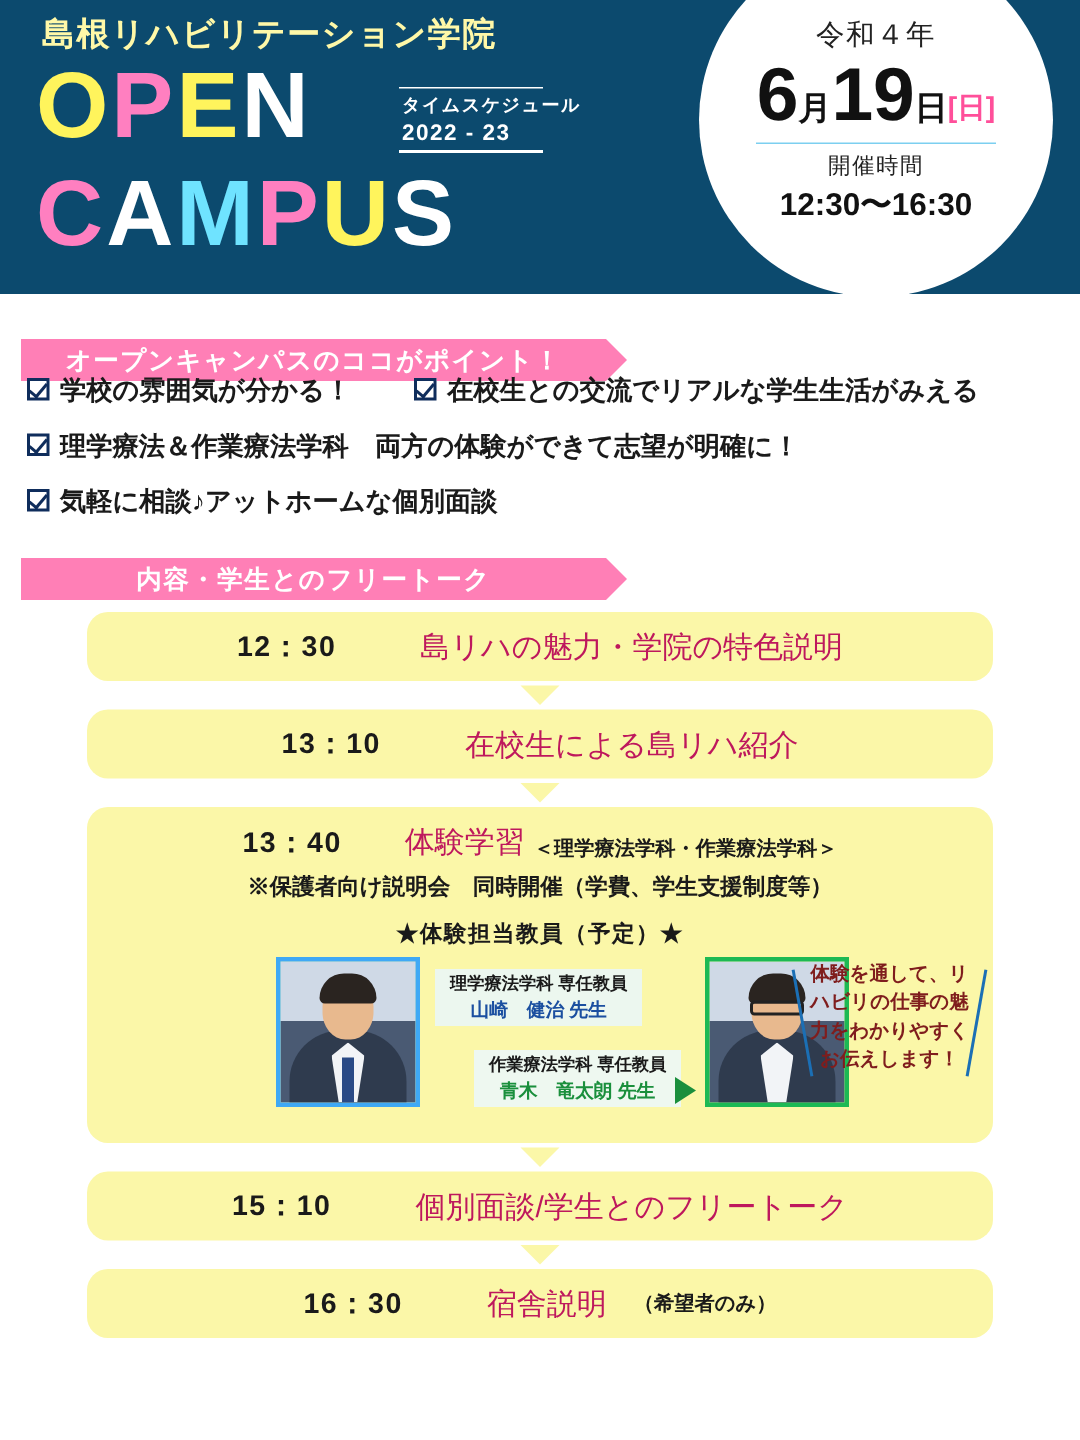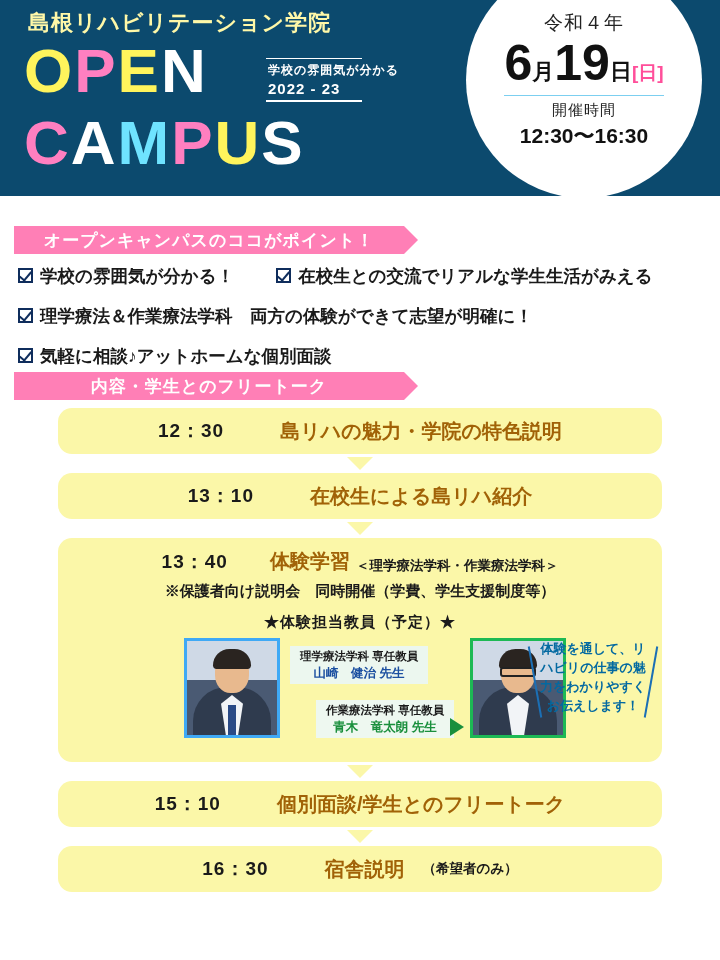--- a/index.html
+++ b/index.html
@@ -99,21 +99,21 @@
     border-top: 14px solid transparent;
     border-bottom: 14px solid transparent;
     border-left: 14px solid #ff7fb6;
   }
   .banner-wrap { position: absolute; }
 
   
   .points { position: absolute; left: 0; top: 248px; width: 720px; }
   .pt-row {
     display: flex; align-items: flex-start; margin-bottom: 13px;
-    font-size: 17.5px; color: #1a1a1a; font-weight: bold; margin-top: 16px;
+    font-size: 17.5px; color: #1a1a1a; font-weight: bold;
   }
   .chk {
     display: inline-block; width: 15px; height: 15px;
     border: 2px solid #0f2d5c; margin-right: 7px; margin-top: 4px;
     position: relative; flex: 0 0 auto; background: #fff;
   }
   .chk::after {
     content: ""; position: absolute; left: 2px; top: -1px;
     width: 5px; height: 10px;
     border-right: 2.5px solid #0f2d5c; border-bottom: 2.5px solid #0f2d5c;
@@ -128,21 +128,21 @@
     margin: 0 auto;
     width: 604px;
     position: relative;
   }
   .sbox-line {
     height: 46px;
     display: flex; align-items: center; justify-content: center;
     gap: 38px;
   }
   .s-time { font-size: 19px; font-weight: bold; color: #1a1a1a; letter-spacing: 1px; }
-  .s-text { font-size: 20px; font-weight: bold; color: #a16207; margin-left: 18px; }
+  .s-text { font-size: 20px; font-weight: normal; color: #be185d; margin-left: 18px; }
   .s-small { font-size: 13.5px; font-weight: bold; color: #1a1a1a; }
 
   .arrow {
     width: 0; height: 0; margin: 3px auto;
     border-left: 13px solid transparent;
     border-right: 13px solid transparent;
     border-top: 13px solid #fbf7a8;
   }
 
   
@@ -210,21 +210,21 @@
   .cap-arrow {
     position: absolute; left: 392px; top: 80px;
     width: 0; height: 0;
     border-top: 9px solid transparent;
     border-bottom: 9px solid transparent;
     border-left: 14px solid #1a8f3c;
   }
   .speech {
     position: absolute; right: 14px; top: 2px;
     width: 110px; text-align: center;
-    font-size: 13px; font-weight: bold; color: #0369a1;
+    font-size: 13px; font-weight: bold; color: #7f1d1d;
     line-height: 1.45;
   }
   .speech .bar-l, .speech .bar-r {
     position: absolute; top: 6px; width: 2px; height: 72px; background: #1b6fb5;
   }
   .speech .bar-l { left: -4px; transform: rotate(-10deg); }
   .speech .bar-r { right: -4px; transform: rotate(10deg); }
 </style>
 </head>
 <body>
@@ -233,21 +233,21 @@
   <div class="school-name">島根リハビリテーション学院</div>
 
   <div class="oc-title">
     <span class="c-yellow">O</span><span class="c-pink">P</span><span class="c-yellow">E</span><span class="c-white">N</span>
   </div>
   <div class="oc-title2">
     <span class="c-pink">C</span><span class="c-white">A</span><span class="c-cyan">M</span><span class="c-pink">P</span><span class="c-yellow">U</span><span class="c-white">S</span>
   </div>
 
   <div class="sub-rule2"></div>
-  <div class="sub-en">学校の雰囲気が分かる</div>
+  <div class="sub-en">タイムスケジュール</div>
   <div class="sub-year">2022 - 23</div>
   <div class="sub-rule"></div>
 
   <div class="date-circle">
     <div class="reiwa">令和４年</div>
     <div class="bigdate">
       <span class="num">6</span>
         <span class="unit">月</span>
         <span class="num">19</span>
         <span class="unit">日</span>

